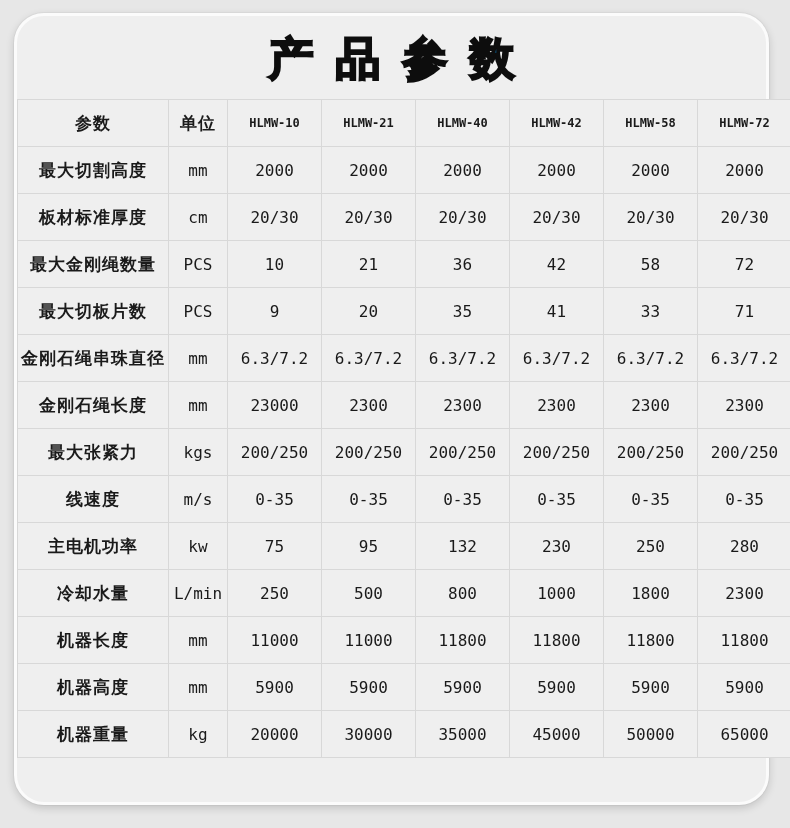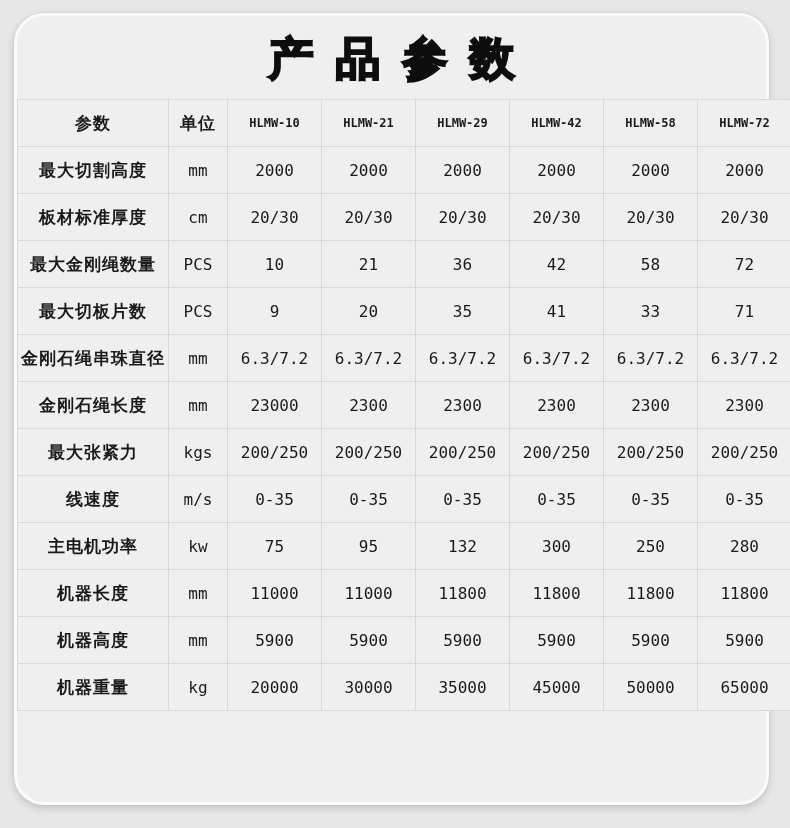--- a/index.html
+++ b/index.html
@@ -74,21 +74,21 @@
 
 <div class="card">
   <div class="title">产品参数</div>
   <table class="params">
     <thead>
       <tr id="header-row">
           <th class="param-col cn">参数</th>
           <th class="unit-col cn">单位</th>
           <th class="model-col mono">HLMW-10</th>
           <th class="model-col mono">HLMW-21</th>
-          <th class="model-col mono">HLMW-29</th>
+          <th class="model-col mono">HLMW-40</th>
           <th class="model-col mono">HLMW-42</th>
           <th class="model-col mono">HLMW-58</th>
           <th class="model-col mono">HLMW-72</th>
         </tr>
     </thead>
     <tbody id="table-body">
         <tr>
           <td class="cn">最大切割高度</td>
           <td class="mono">mm</td>
           <td class="mono">2000</td>
@@ -167,23 +167,33 @@
           <td class="mono">0-35</td>
           <td class="mono">0-35</td>
           <td class="mono">0-35</td>
         </tr>
         <tr>
           <td class="cn">主电机功率</td>
           <td class="mono">kw</td>
           <td class="mono">75</td>
           <td class="mono">95</td>
           <td class="mono">132</td>
-          <td class="mono">300</td>
+          <td class="mono">230</td>
           <td class="mono">250</td>
           <td class="mono">280</td>
+        </tr>
+        <tr>
+          <td class="cn">冷却水量</td>
+          <td class="mono">L/min</td>
+          <td class="mono">250</td>
+          <td class="mono">500</td>
+          <td class="mono">800</td>
+          <td class="mono">1000</td>
+          <td class="mono">1800</td>
+          <td class="mono">2300</td>
         </tr>
         <tr>
           <td class="cn">机器长度</td>
           <td class="mono">mm</td>
           <td class="mono">11000</td>
           <td class="mono">11000</td>
           <td class="mono">11800</td>
           <td class="mono">11800</td>
           <td class="mono">11800</td>
           <td class="mono">11800</td>

